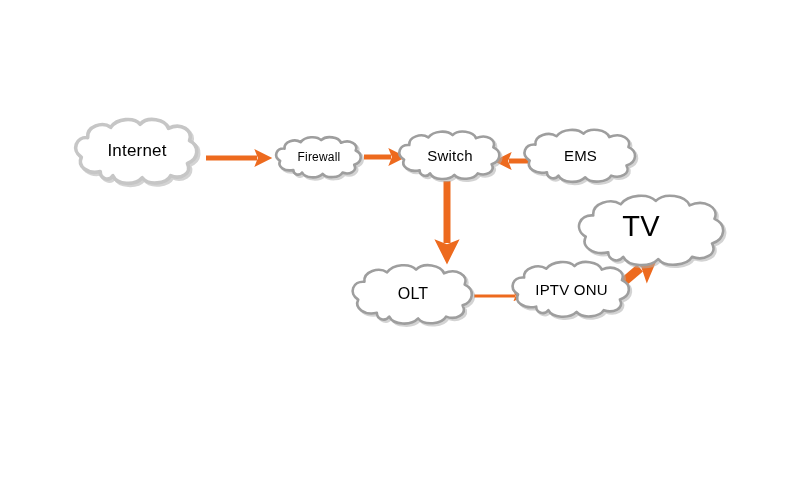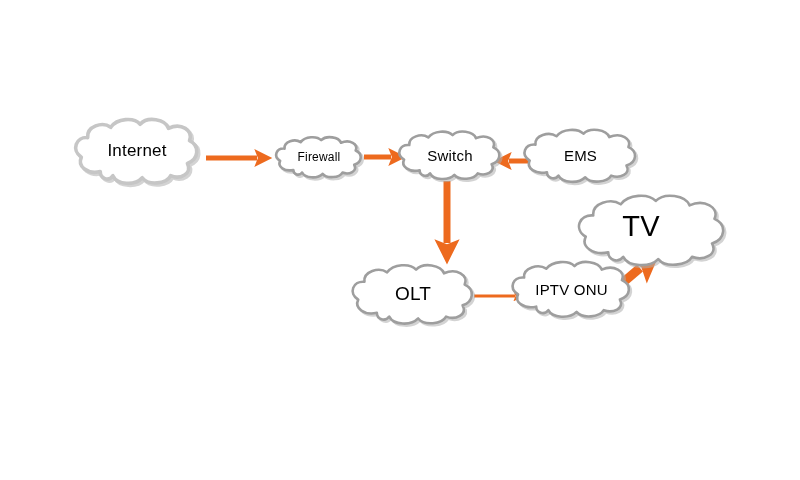--- a/index.html
+++ b/index.html
@@ -47,21 +47,21 @@
     position: relative;
     z-index: 2;
     color: var(--label);
     font-size: 15px;
     white-space: nowrap;
     letter-spacing: 0.2px;
   }
   .label.bold  { font-weight: normal; font-size: 17px; text-align: center; }
   .label.sm    { font-size: 12px; }
   .label.md    { font-size: 15px; }
-  .label.lg    { font-size: 19px; }
+  .label.lg    { font-size: 16px; }
   .label.xl    { font-size: 29px; transform: translate(-11px, -4px); }
 </style>
 </head>
 <body>
 
 <div class="stage">
 
   <svg class="arrows" viewBox="0 0 800 480">
     <defs>
       <marker id="ah" viewBox="0 0 10 10" refX="1.5" refY="5" markerWidth="4" markerHeight="3.6" orient="auto">

